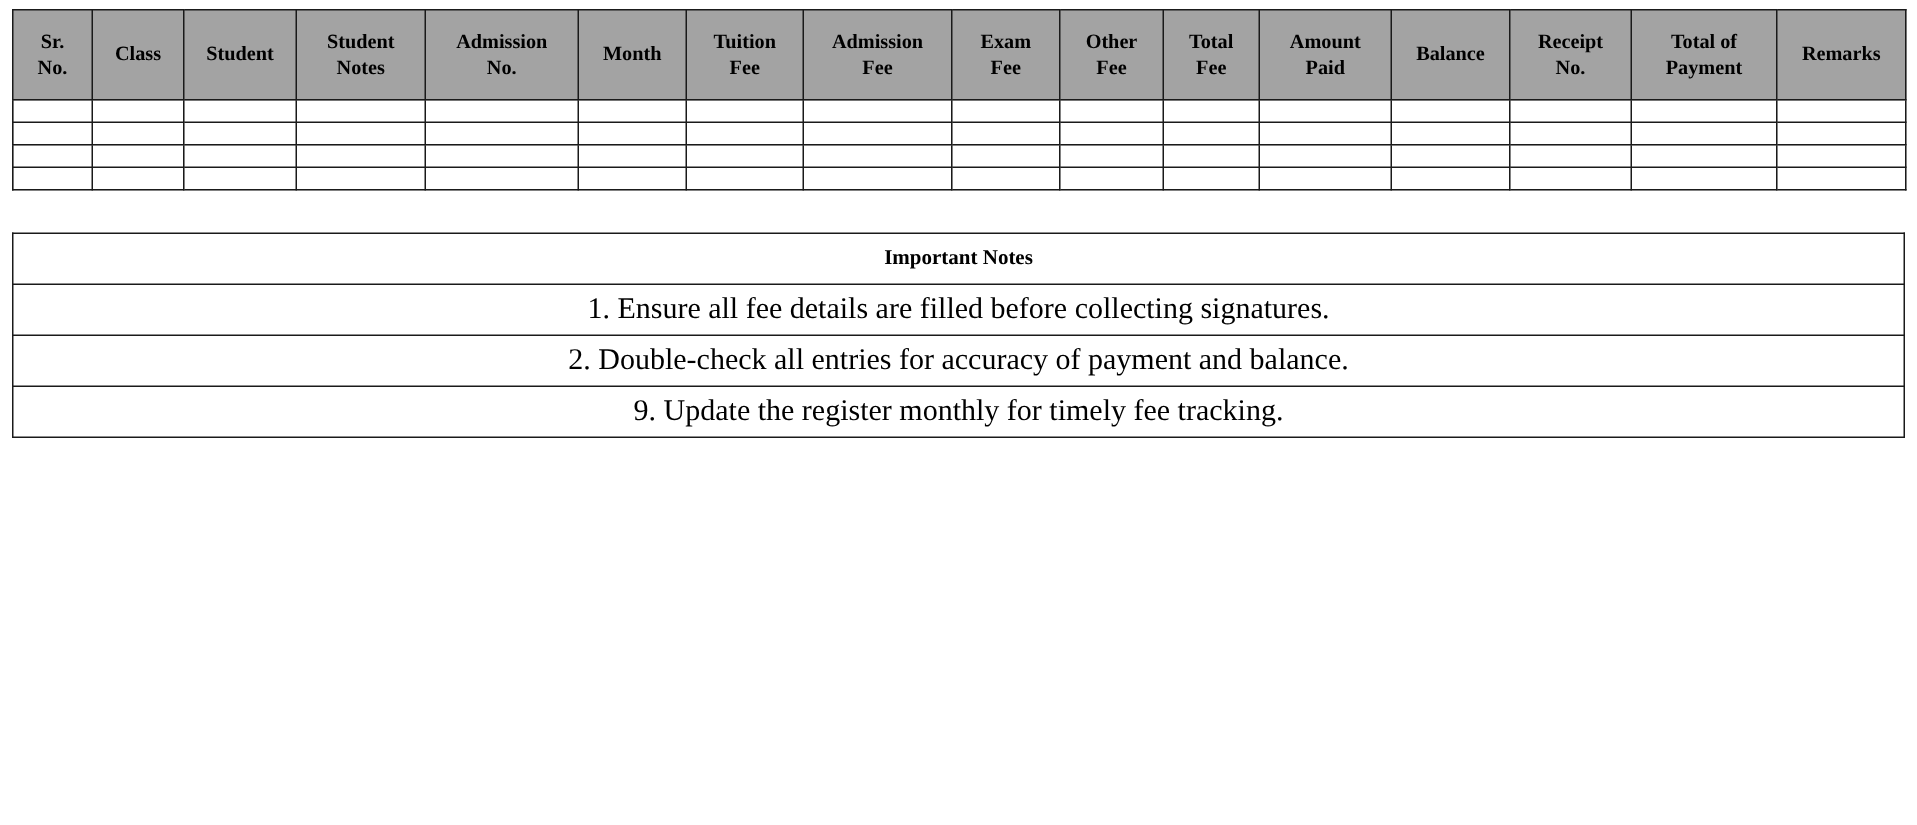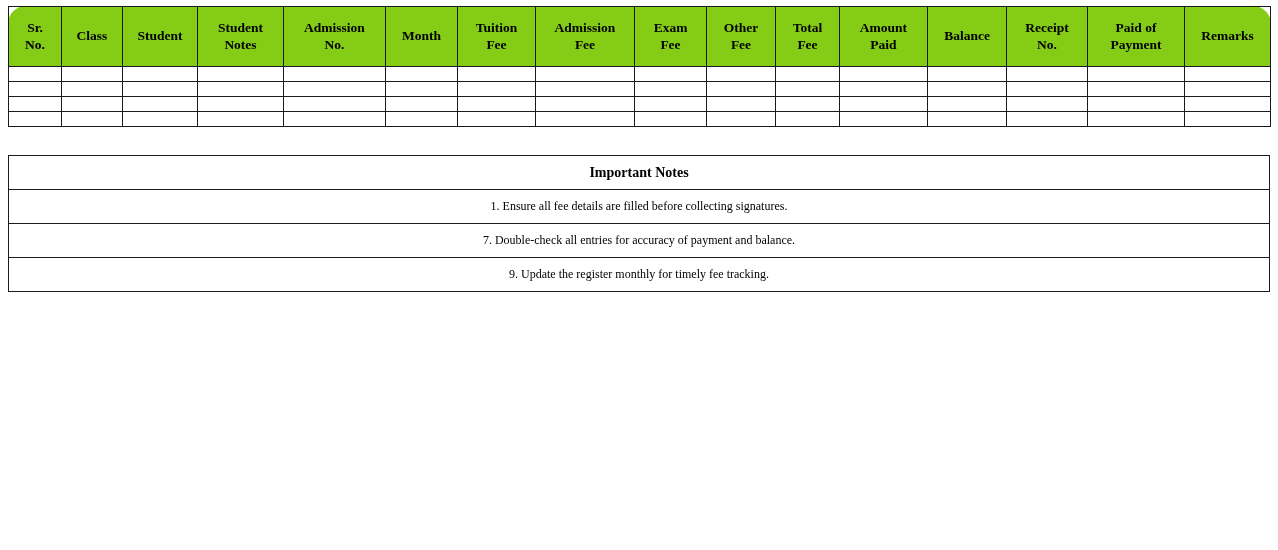--- a/index.html
+++ b/index.html
@@ -20,22 +20,21 @@
   .register-wrap {
     position: absolute;
     left: 8px;
     top: 6px;
     width: 1262px;
   }
   table.register {
     border-collapse: collapse;
     table-layout: fixed;
     width: 1262px;
-    background: #84cc16;
-    border-radius: 18px;
+    background: #a3a3a3;
   }
   table.register th,
   table.register td {
     border: 1px solid #1a1a1a;
     padding: 0;
     margin: 0;
   }
   table.register th {
     font-family: "Liberation Serif", "DejaVu Serif", serif;
     font-weight: bold;
@@ -73,21 +72,21 @@
     height: 33px;
     padding: 0 4px;
     font-family: "Liberation Serif", "DejaVu Serif", serif;
   }
   table.notes th {
     font-weight: bold;
     font-size: 14px;
   }
   table.notes td {
     font-weight: normal;
-    font-size: 12px;
+    font-size: 20px;
   }
 </style>
 </head>
 <body>
 
 <div class="register-wrap">
   <table class="register">
     <colgroup>
       <col style="width:53px">
       <col style="width:61px">
@@ -115,21 +114,21 @@
         <th><span>Admission</span><br><span>No.</span></th>
         <th><span>Month</span></th>
         <th><span>Tuition</span><br><span>Fee</span></th>
         <th><span>Admission</span><br><span>Fee</span></th>
         <th><span>Exam</span><br><span>Fee</span></th>
         <th><span>Other</span><br><span>Fee</span></th>
         <th><span>Total</span><br><span>Fee</span></th>
         <th><span>Amount</span><br><span>Paid</span></th>
         <th><span>Balance</span></th>
         <th><span>Receipt</span><br><span>No.</span></th>
-        <th><span>Paid of</span><br><span>Payment</span></th>
+        <th><span>Total of</span><br><span>Payment</span></th>
         <th><span>Remarks</span></th>
       </tr>
     </thead>
     <tbody>
       <tr>
         <td class="data-cell"></td>
         <td class="data-cell"></td>
         <td class="data-cell"></td>
         <td class="data-cell"></td>
         <td class="data-cell"></td>
@@ -208,20 +207,20 @@
     <thead>
       <tr>
         <th>Important Notes</th>
       </tr>
     </thead>
     <tbody>
       <tr>
         <td>1. Ensure all fee details are filled before collecting signatures.</td>
       </tr>
       <tr>
-        <td>7. Double-check all entries for accuracy of payment and balance.</td>
+        <td>2. Double-check all entries for accuracy of payment and balance.</td>
       </tr>
       <tr>
         <td>9. Update the register monthly for timely fee tracking.</td>
       </tr>
     </tbody>
   </table>
 </div>
 
 </body></html>

